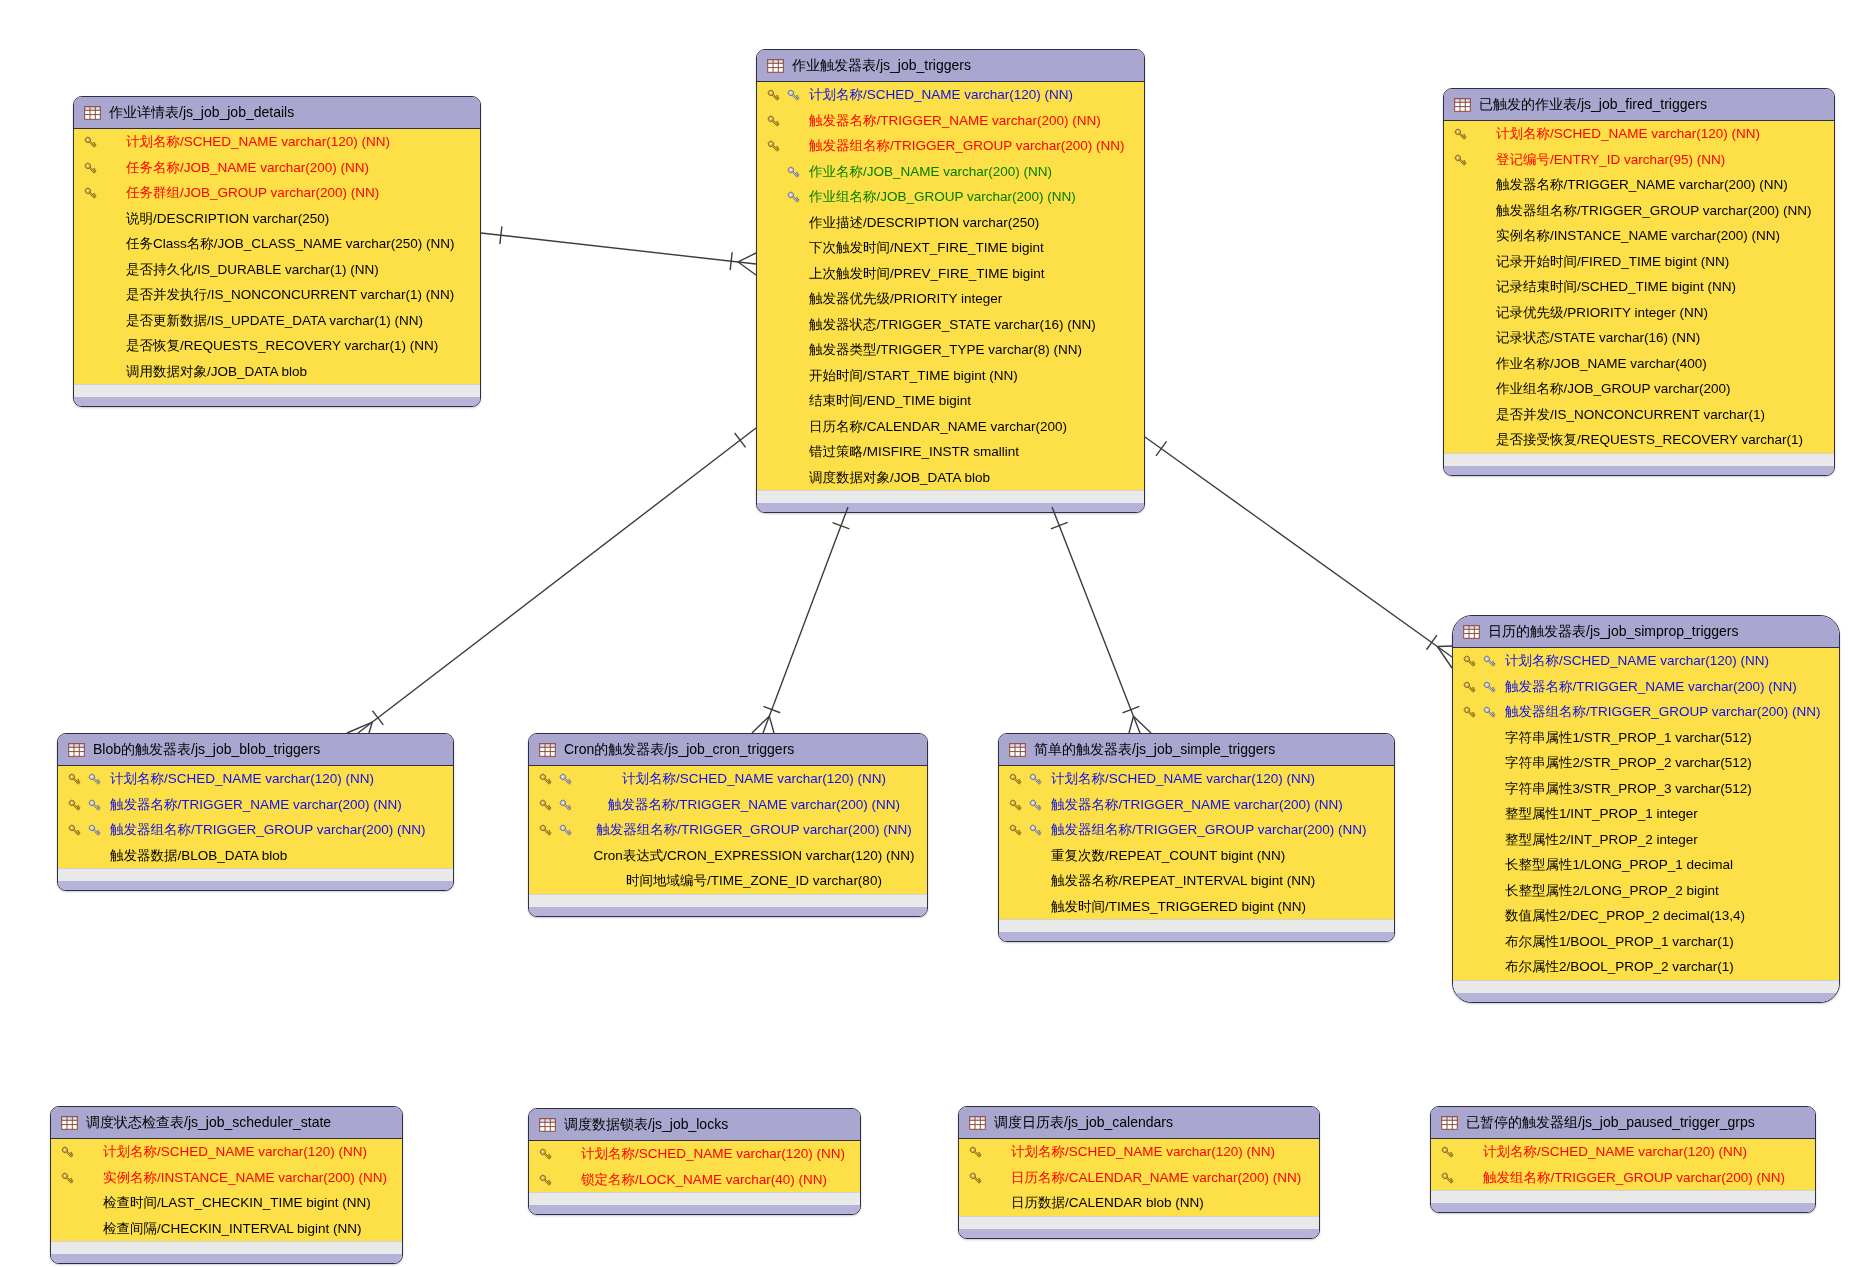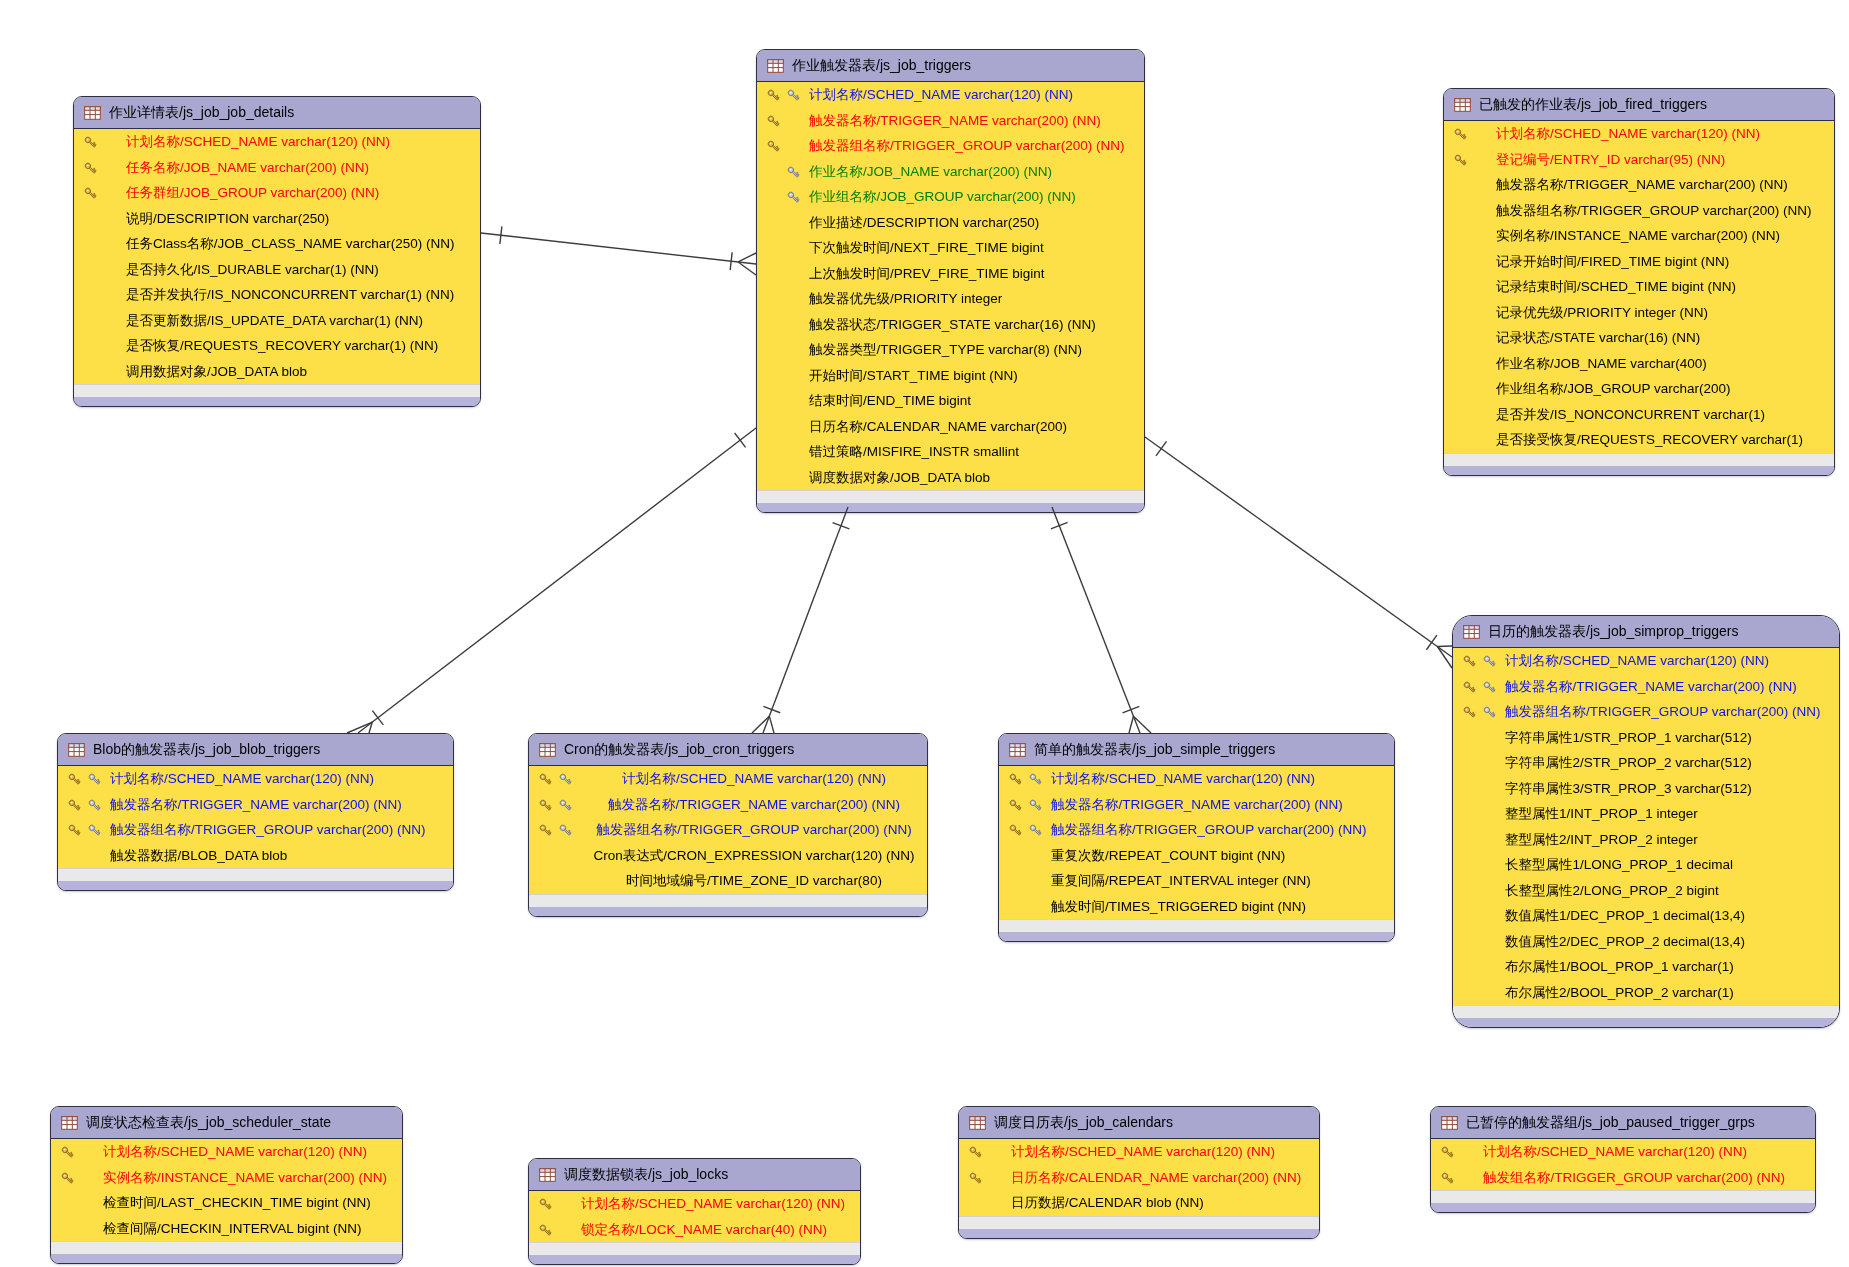--- a/index.html
+++ b/index.html
@@ -397,21 +397,21 @@
             </svg></span><span class="k2"><svg width="16" height="16" viewBox="0 0 16 16">
     <g transform="rotate(-45 8 8)" fill="#c7c7cd" stroke="#73737b" stroke-width="0.9">
       <circle cx="8" cy="3.6" r="2.7"></circle>
       <circle cx="8" cy="3.3" r="0.9" fill="#fff" stroke="none" opacity="0.85"></circle>
       <rect x="7.2" y="6.1" width="1.6" height="7.2" rx="0.6"></rect>
       <rect x="8.6" y="9.6" width="2.3" height="1.3" rx="0.3"></rect>
       <rect x="8.6" y="11.7" width="1.7" height="1.3" rx="0.3"></rect>
     </g>
             </svg></span><span class="txt">触发器组名称/TRIGGER_GROUP varchar(200) (NN)</span></div>
         <div class="er-row normal"><span class="txt">重复次数/REPEAT_COUNT bigint (NN)</span></div>
-        <div class="er-row normal"><span class="txt">重复间隔/REPEAT_INTERVAL integer (NN)</span></div>
+        <div class="er-row normal"><span class="txt">触发器名称/REPEAT_INTERVAL bigint (NN)</span></div>
         <div class="er-row normal"><span class="txt">触发时间/TIMES_TRIGGERED bigint (NN)</span></div>
       </div>
       <div class="er-footer-gray"></div>
       <div class="er-footer-lav"></div>
     </div>
     <div class="er-table" style="left: 1452px; top: 615px; width: 388px; border-radius: 20px;">
       <div class="er-header">
         <svg width="17" height="14" viewBox="0 0 17 14">
     <rect x="0.7" y="0.7" width="15.6" height="12.6" fill="#ffffff" stroke="#8f4a38" stroke-width="1"></rect>
     <rect x="0.7" y="0.7" width="15.6" height="3.6" fill="#dcdcf0" stroke="#8f4a38" stroke-width="1"></rect>
@@ -473,21 +473,20 @@
       <rect x="8.6" y="11.7" width="1.7" height="1.3" rx="0.3"></rect>
     </g>
             </svg></span><span class="txt">触发器组名称/TRIGGER_GROUP varchar(200) (NN)</span></div>
         <div class="er-row normal"><span class="txt">字符串属性1/STR_PROP_1 varchar(512)</span></div>
         <div class="er-row normal"><span class="txt">字符串属性2/STR_PROP_2 varchar(512)</span></div>
         <div class="er-row normal"><span class="txt">字符串属性3/STR_PROP_3 varchar(512)</span></div>
         <div class="er-row normal"><span class="txt">整型属性1/INT_PROP_1 integer</span></div>
         <div class="er-row normal"><span class="txt">整型属性2/INT_PROP_2 integer</span></div>
         <div class="er-row normal"><span class="txt">长整型属性1/LONG_PROP_1 decimal</span></div>
         <div class="er-row normal"><span class="txt">长整型属性2/LONG_PROP_2 bigint</span></div>
-        <div class="er-row normal"><span class="txt">数值属性1/DEC_PROP_1 decimal(13,4)</span></div>
         <div class="er-row normal"><span class="txt">数值属性2/DEC_PROP_2 decimal(13,4)</span></div>
         <div class="er-row normal"><span class="txt">布尔属性1/BOOL_PROP_1 varchar(1)</span></div>
         <div class="er-row normal"><span class="txt">布尔属性2/BOOL_PROP_2 varchar(1)</span></div>
       </div>
       <div class="er-footer-gray"></div>
       <div class="er-footer-lav"></div>
     </div>
     <div class="er-table" style="left: 50px; top: 1106px; width: 353px;">
       <div class="er-header">
         <svg width="17" height="14" viewBox="0 0 17 14">
@@ -517,21 +516,21 @@
       <rect x="8.6" y="9.6" width="2.3" height="1.3" rx="0.3"></rect>
       <rect x="8.6" y="11.7" width="1.7" height="1.3" rx="0.3"></rect>
     </g>
             </svg></span><span class="txt">实例名称/INSTANCE_NAME varchar(200) (NN)</span></div>
         <div class="er-row normal"><span class="txt">检查时间/LAST_CHECKIN_TIME bigint (NN)</span></div>
         <div class="er-row normal"><span class="txt">检查间隔/CHECKIN_INTERVAL bigint (NN)</span></div>
       </div>
       <div class="er-footer-gray"></div>
       <div class="er-footer-lav"></div>
     </div>
-    <div class="er-table" style="left: 528px; top: 1158px; width: 333px;">
+    <div class="er-table" style="left: 528px; top: 1108px; width: 333px;">
       <div class="er-header">
         <svg width="17" height="14" viewBox="0 0 17 14">
     <rect x="0.7" y="0.7" width="15.6" height="12.6" fill="#ffffff" stroke="#8f4a38" stroke-width="1"></rect>
     <rect x="0.7" y="0.7" width="15.6" height="3.6" fill="#dcdcf0" stroke="#8f4a38" stroke-width="1"></rect>
     <line x1="6" y1="0.7" x2="6" y2="13.3" stroke="#8f4a38" stroke-width="1"></line>
     <line x1="11.3" y1="0.7" x2="11.3" y2="13.3" stroke="#8f4a38" stroke-width="1"></line>
     <line x1="0.7" y1="8.6" x2="16.3" y2="8.6" stroke="#8f4a38" stroke-width="1"></line>
   </svg>
         <span class="ttl">调度数据锁表/js_job_locks</span>
       </div>

